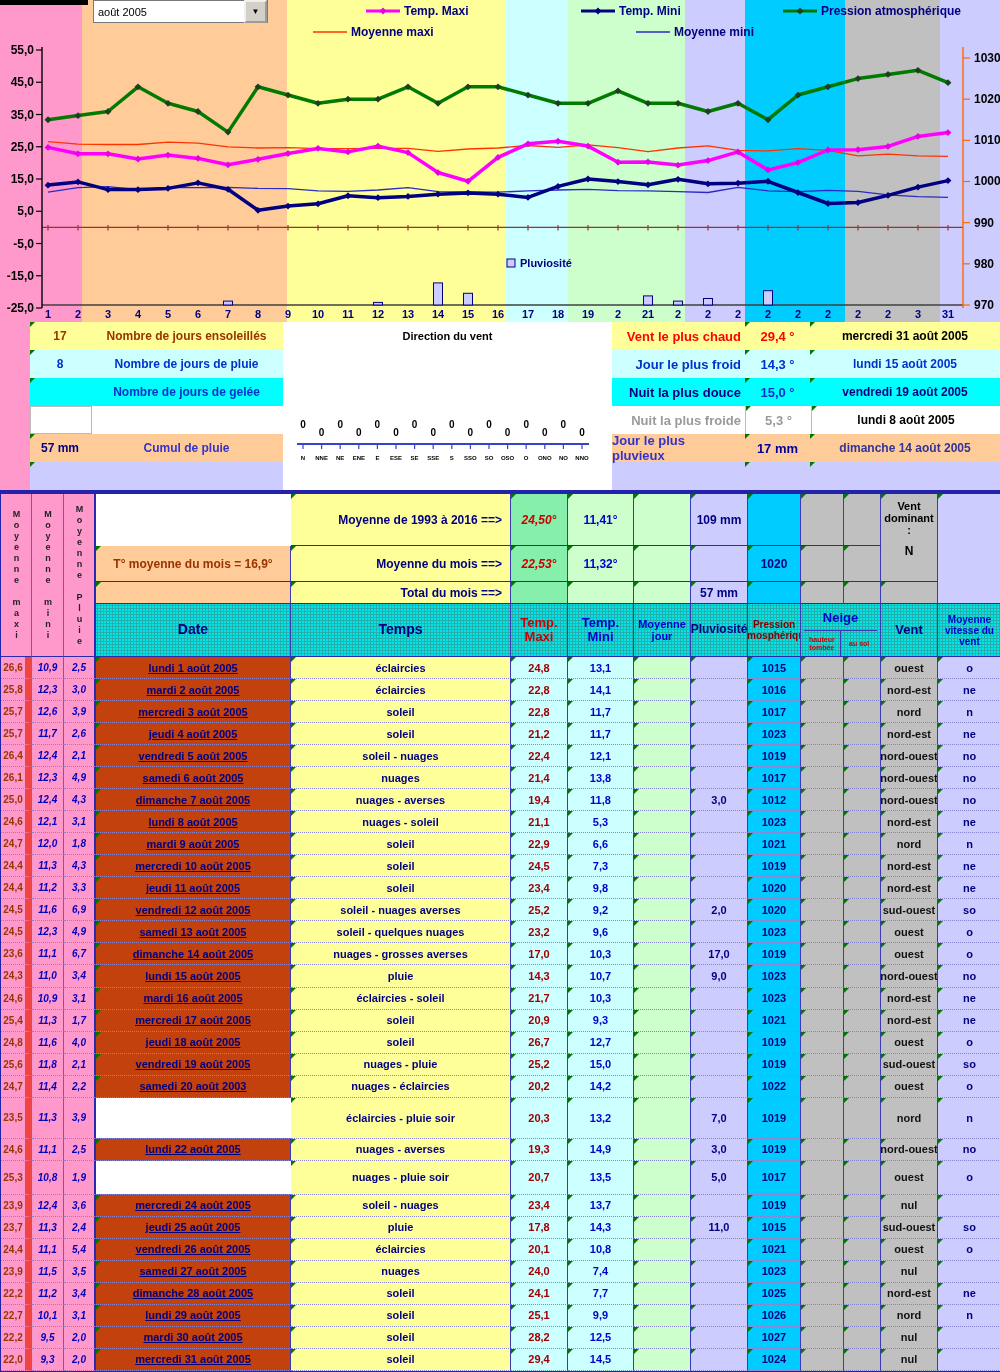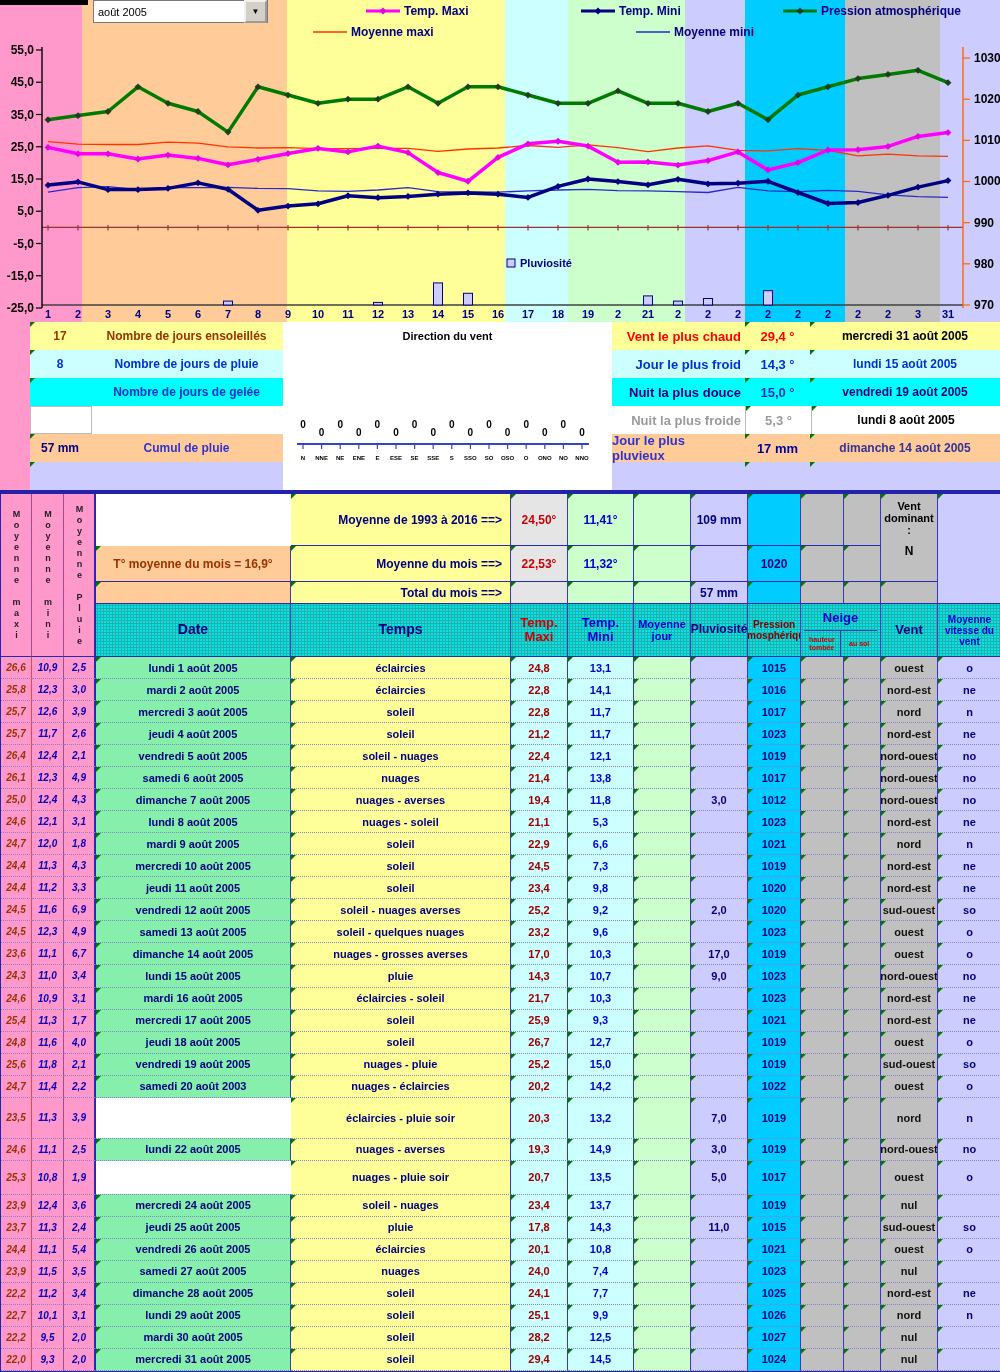--- a/index.html
+++ b/index.html
@@ -46,37 +46,37 @@
   .srr5{background:#FFCC99;} .srr5 .sr-lab{color:#3333CC;} .srr5 .sr-val{color:#000099;} .srr5 .sr-date{color:#333399;}
   .srr6{background:#CCCCFF;}
 
   
   .table{width:1000px;height:882px;box-sizing:border-box;border-top:4px solid #2222AA;border-left:1px solid #2222AA;border-right:1px solid #2222AA;border-bottom:1px solid #2222AA;display:grid;grid-template-columns:31px 32px 32px 195px 220px 57px 66px 57px 57px 53px 43px 37px 57px 63px;grid-template-rows:52px 36px 22px 53px repeat(31,1fr);}
   .cell{position:relative;display:flex;align-items:center;justify-content:center;border-right:1px solid #3A3AB8;border-bottom:1px dotted #8585CF;font-weight:bold;font-size:11px;overflow:hidden;white-space:nowrap;}
   .hcell{border-bottom:1px solid #2A2AB0;}
   .g::before{content:"";position:absolute;top:0;left:0;width:0;height:0;border-top:5px solid #007700;border-right:5px solid transparent;}
   .vhead{background:#FF99CC;border-right:1px solid #9A4F93;border-bottom:1px solid #2A2AB0;writing-mode:vertical-lr;text-orientation:upright;font-size:9px;font-weight:bold;color:#222;letter-spacing:1px;display:flex;align-items:center;justify-content:center;line-height:1;}
   .vh3{border-right:2px solid #2A2AB0;}
-  .bg-or{background:#FFCC99;} .bg-ye{background:#FFFF99;} .bg-lc{background:#e5e5e5;} .bg-lg{background:#CCFFCC;}
+  .bg-or{background:#FFCC99;} .bg-ye{background:#FFFF99;} .bg-lc{background:#86efac;font-style:italic;} .bg-lg{background:#CCFFCC;}
   .bg-la{background:#CCCCFF;} .bg-cy{background:#00CCFF;} .bg-gr{background:#C0C0C0;}
   .t-ma{color:#993300;} .t-nv{color:#000080;} .t-rd{color:#CC0000;} .t-bl{color:#0000CC;}
   .right{justify-content:flex-end;padding-right:8px;}
   .f12{font-size:12px;}
   .hatch{background-color:#00E6E6;background-image:radial-gradient(circle,rgba(90,90,90,.40) 1px,transparent 1.1px);background-size:3px 3px;}
   .colhead{font-size:13px;white-space:normal;text-align:center;line-height:1.1;}
   .vent-dom{flex-direction:column;justify-content:flex-start;padding-top:6px;white-space:normal;text-align:center;font-size:11px;color:#000;gap:8px;}
   .neige-block{display:flex;flex-direction:column;padding:0;}
   .neige-top{flex:1;display:flex;align-items:center;justify-content:center;color:#0000CC;font-size:13px;}
   .neige-sub{display:flex;height:25px;border-top:1px solid #3A3AB8;}
   .neige-sub div{flex:1;display:flex;align-items:center;justify-content:center;color:#CC0000;font-size:7px;white-space:normal;text-align:center;line-height:1.1;}
   .neige-sub div:first-child{border-right:1px solid #3A3AB8;}
-  .c-mmaxi{background:#FF99CC;color:#993300;font-style:italic;font-size:10px;border-right:1px solid #ef4444;}
+  .c-mmaxi{background:#FF99CC;color:#993300;font-size:10px;border-right:7px solid #ef4444;}
   .c-mmini{background:#FF99CC;color:#0000BB;font-style:italic;font-size:10px;border-right:1px solid #9A4F93;}
   .c-mpluie{background:#FF99CC;color:#0000BB;font-style:italic;font-size:10px;border-right:2px solid #2A2AB0;}
-  .c-date{background:#86efac;color:#000080;}
+  .c-date{background:#c2410c;color:#000080;text-decoration:underline;}
   .c-temps{background:#FFFF99;color:#000080;}
   .c-tmax{background:#CCFFFF;color:#A00000;}
   .c-tmin{background:#CCFFFF;color:#0000CC;}
   .c-mjour{background:#CCFFCC;}
   .c-pluvio{background:#CCCCFF;color:#000080;}
   .c-pression{background:#00CCFF;color:#000080;}
   .c-ntomb{background:#C0C0C0;}
   .c-nsol{background:#C0C0C0;}
   .c-vent{background:#C0C0C0;color:#111;}
   .c-mvit{background:#CCCCFF;color:#000080;}
@@ -746,21 +746,21 @@
       <div class="cell c-pression g" style="grid-area: 20 / 10;">1023</div>
       <div class="cell c-ntomb g" style="grid-area: 20 / 11;"></div>
       <div class="cell c-nsol g" style="grid-area: 20 / 12;"></div>
       <div class="cell c-vent g" style="grid-area: 20 / 13;">nord-est</div>
       <div class="cell c-mvit g" style="grid-area: 20 / 14; border-right: none;">ne</div>
       <div class="cell c-mmaxi" style="grid-area: 21 / 1;">25,4</div>
       <div class="cell c-mmini" style="grid-area: 21 / 2;">11,3</div>
       <div class="cell c-mpluie" style="grid-area: 21 / 3;">1,7</div>
       <div class="cell c-date g" style="grid-area: 21 / 4;">mercredi 17 août 2005</div>
       <div class="cell c-temps g" style="grid-area: 21 / 5;">soleil</div>
-      <div class="cell c-tmax g" style="grid-area: 21 / 6;">25,9</div>
+      <div class="cell c-tmax g" style="grid-area: 21 / 6;">20,9</div>
       <div class="cell c-tmin g" style="grid-area: 21 / 7;">9,3</div>
       <div class="cell c-mjour g" style="grid-area: 21 / 8;"></div>
       <div class="cell c-pluvio g" style="grid-area: 21 / 9;"></div>
       <div class="cell c-pression g" style="grid-area: 21 / 10;">1021</div>
       <div class="cell c-ntomb g" style="grid-area: 21 / 11;"></div>
       <div class="cell c-nsol g" style="grid-area: 21 / 12;"></div>
       <div class="cell c-vent g" style="grid-area: 21 / 13;">nord-est</div>
       <div class="cell c-mvit g" style="grid-area: 21 / 14; border-right: none;">ne</div>
       <div class="cell c-mmaxi" style="grid-area: 22 / 1;">24,8</div>
       <div class="cell c-mmini" style="grid-area: 22 / 2;">11,6</div>

